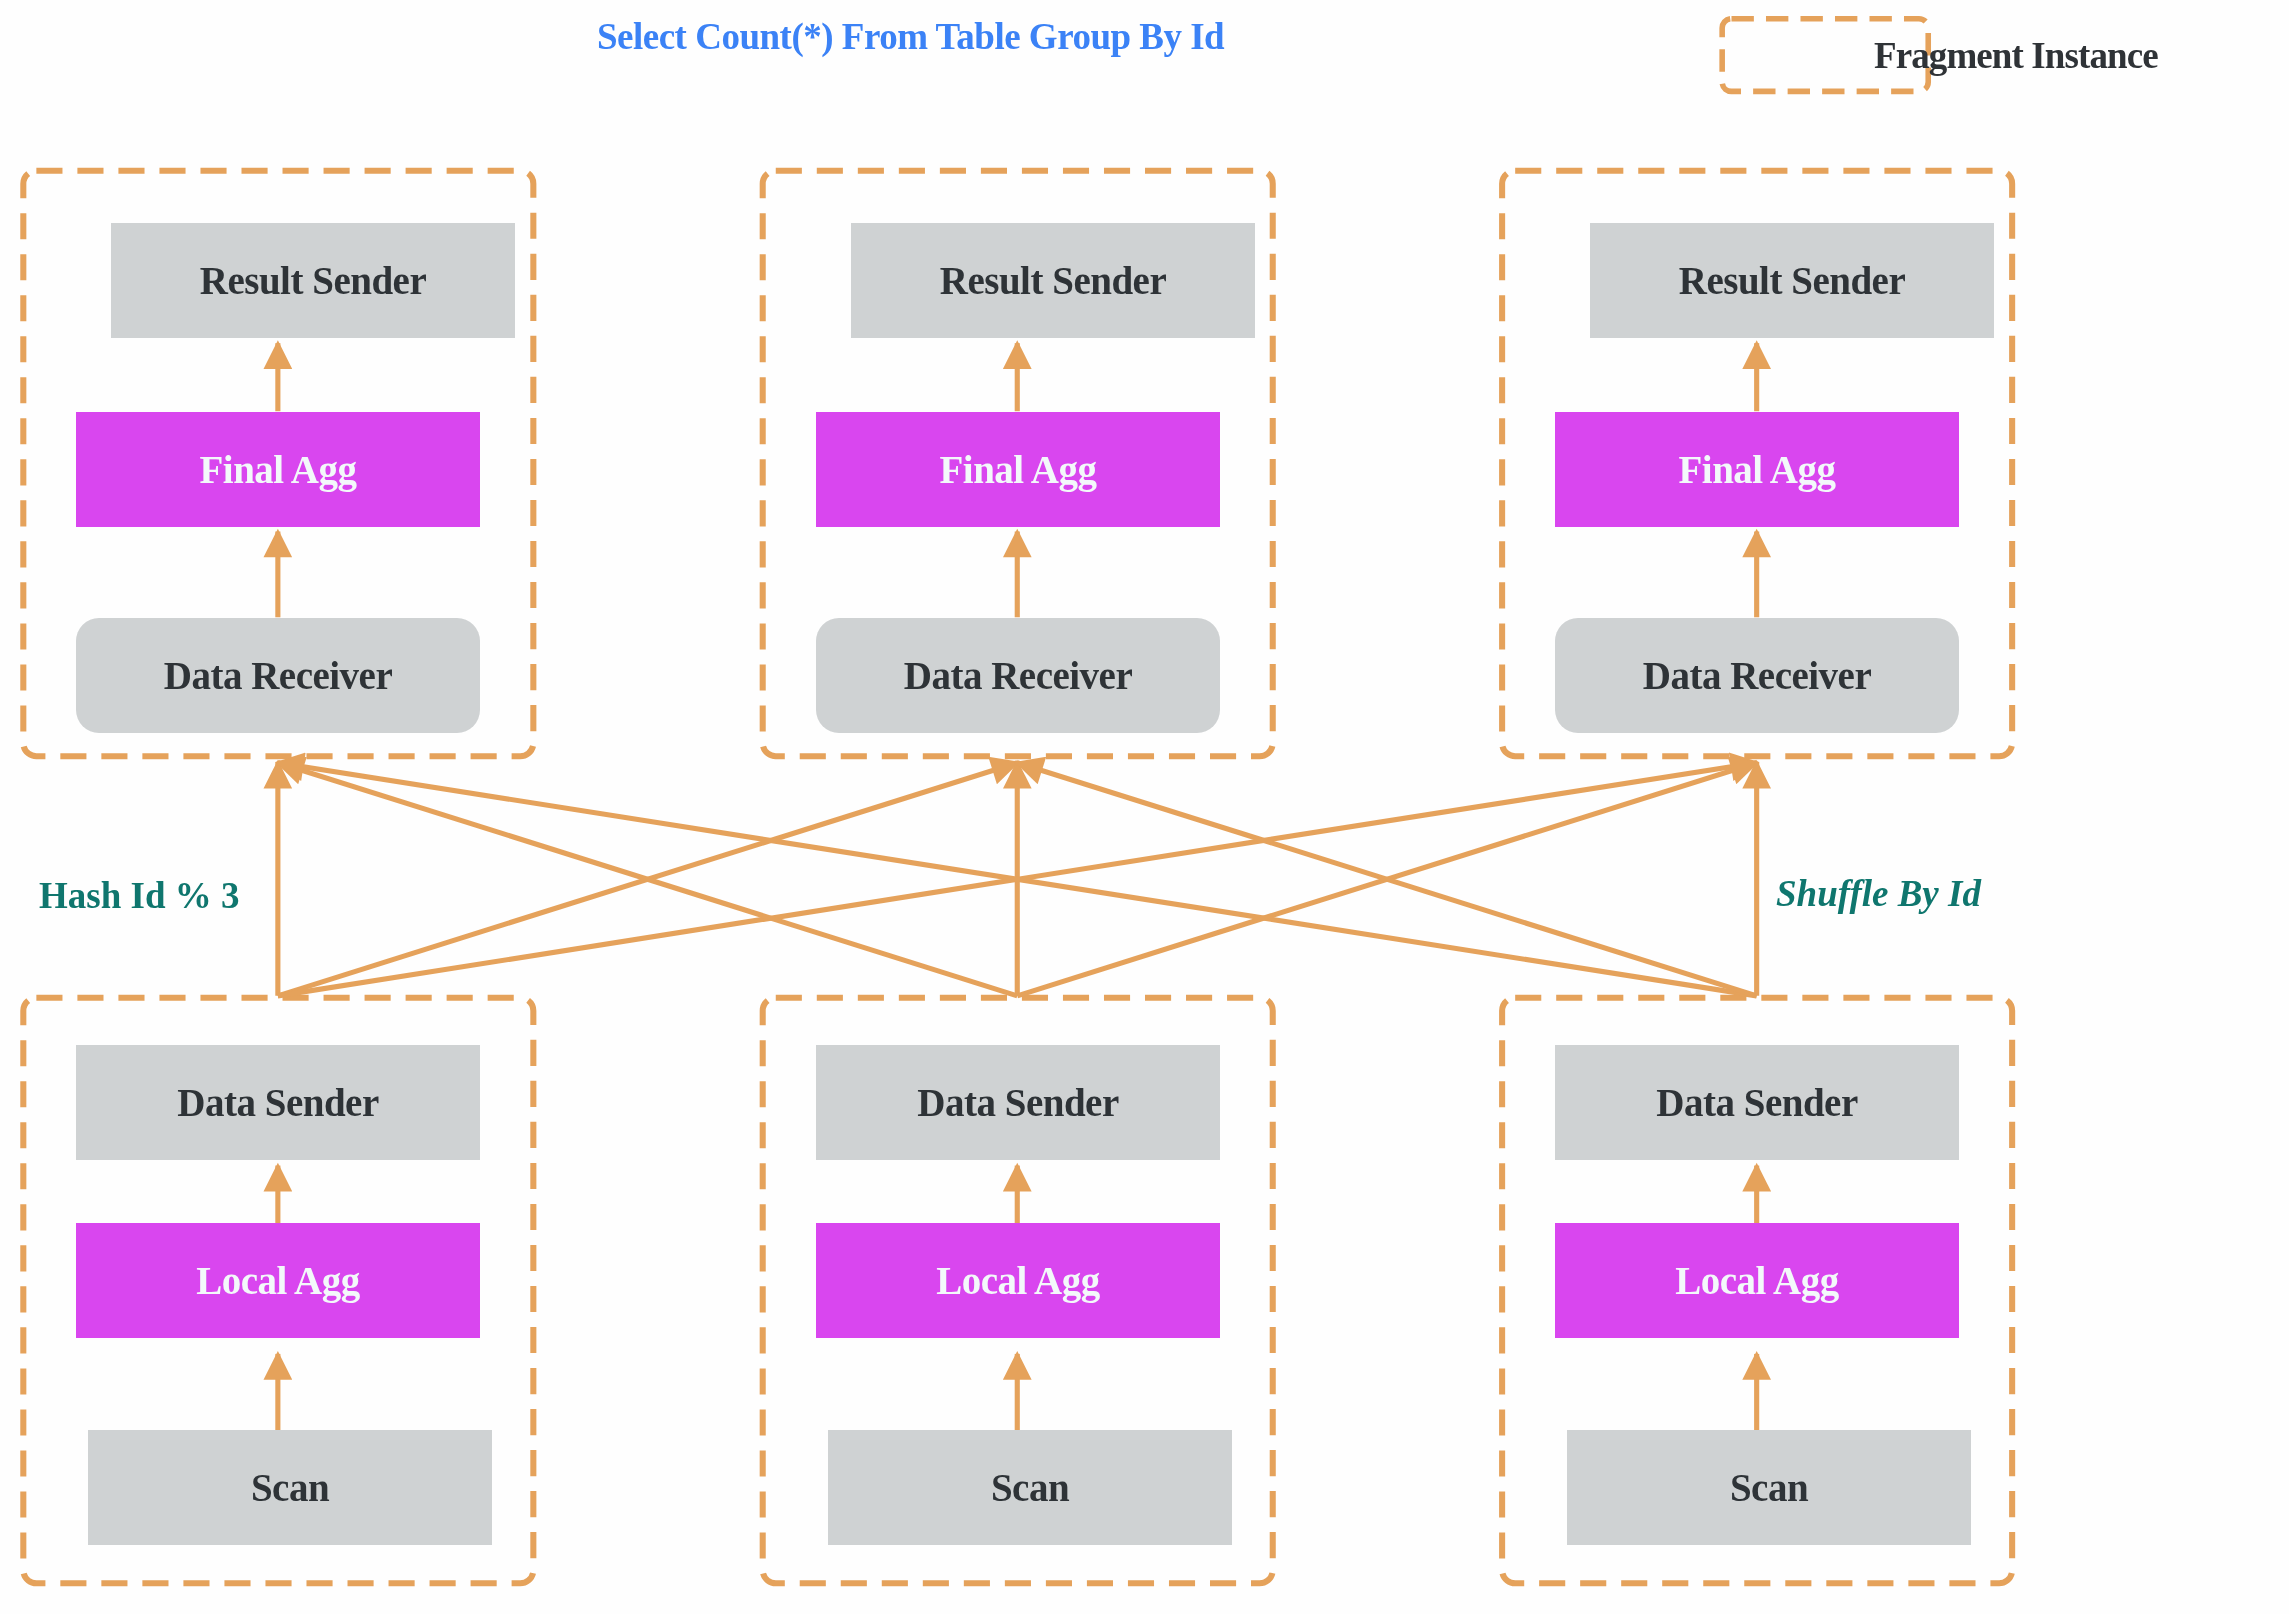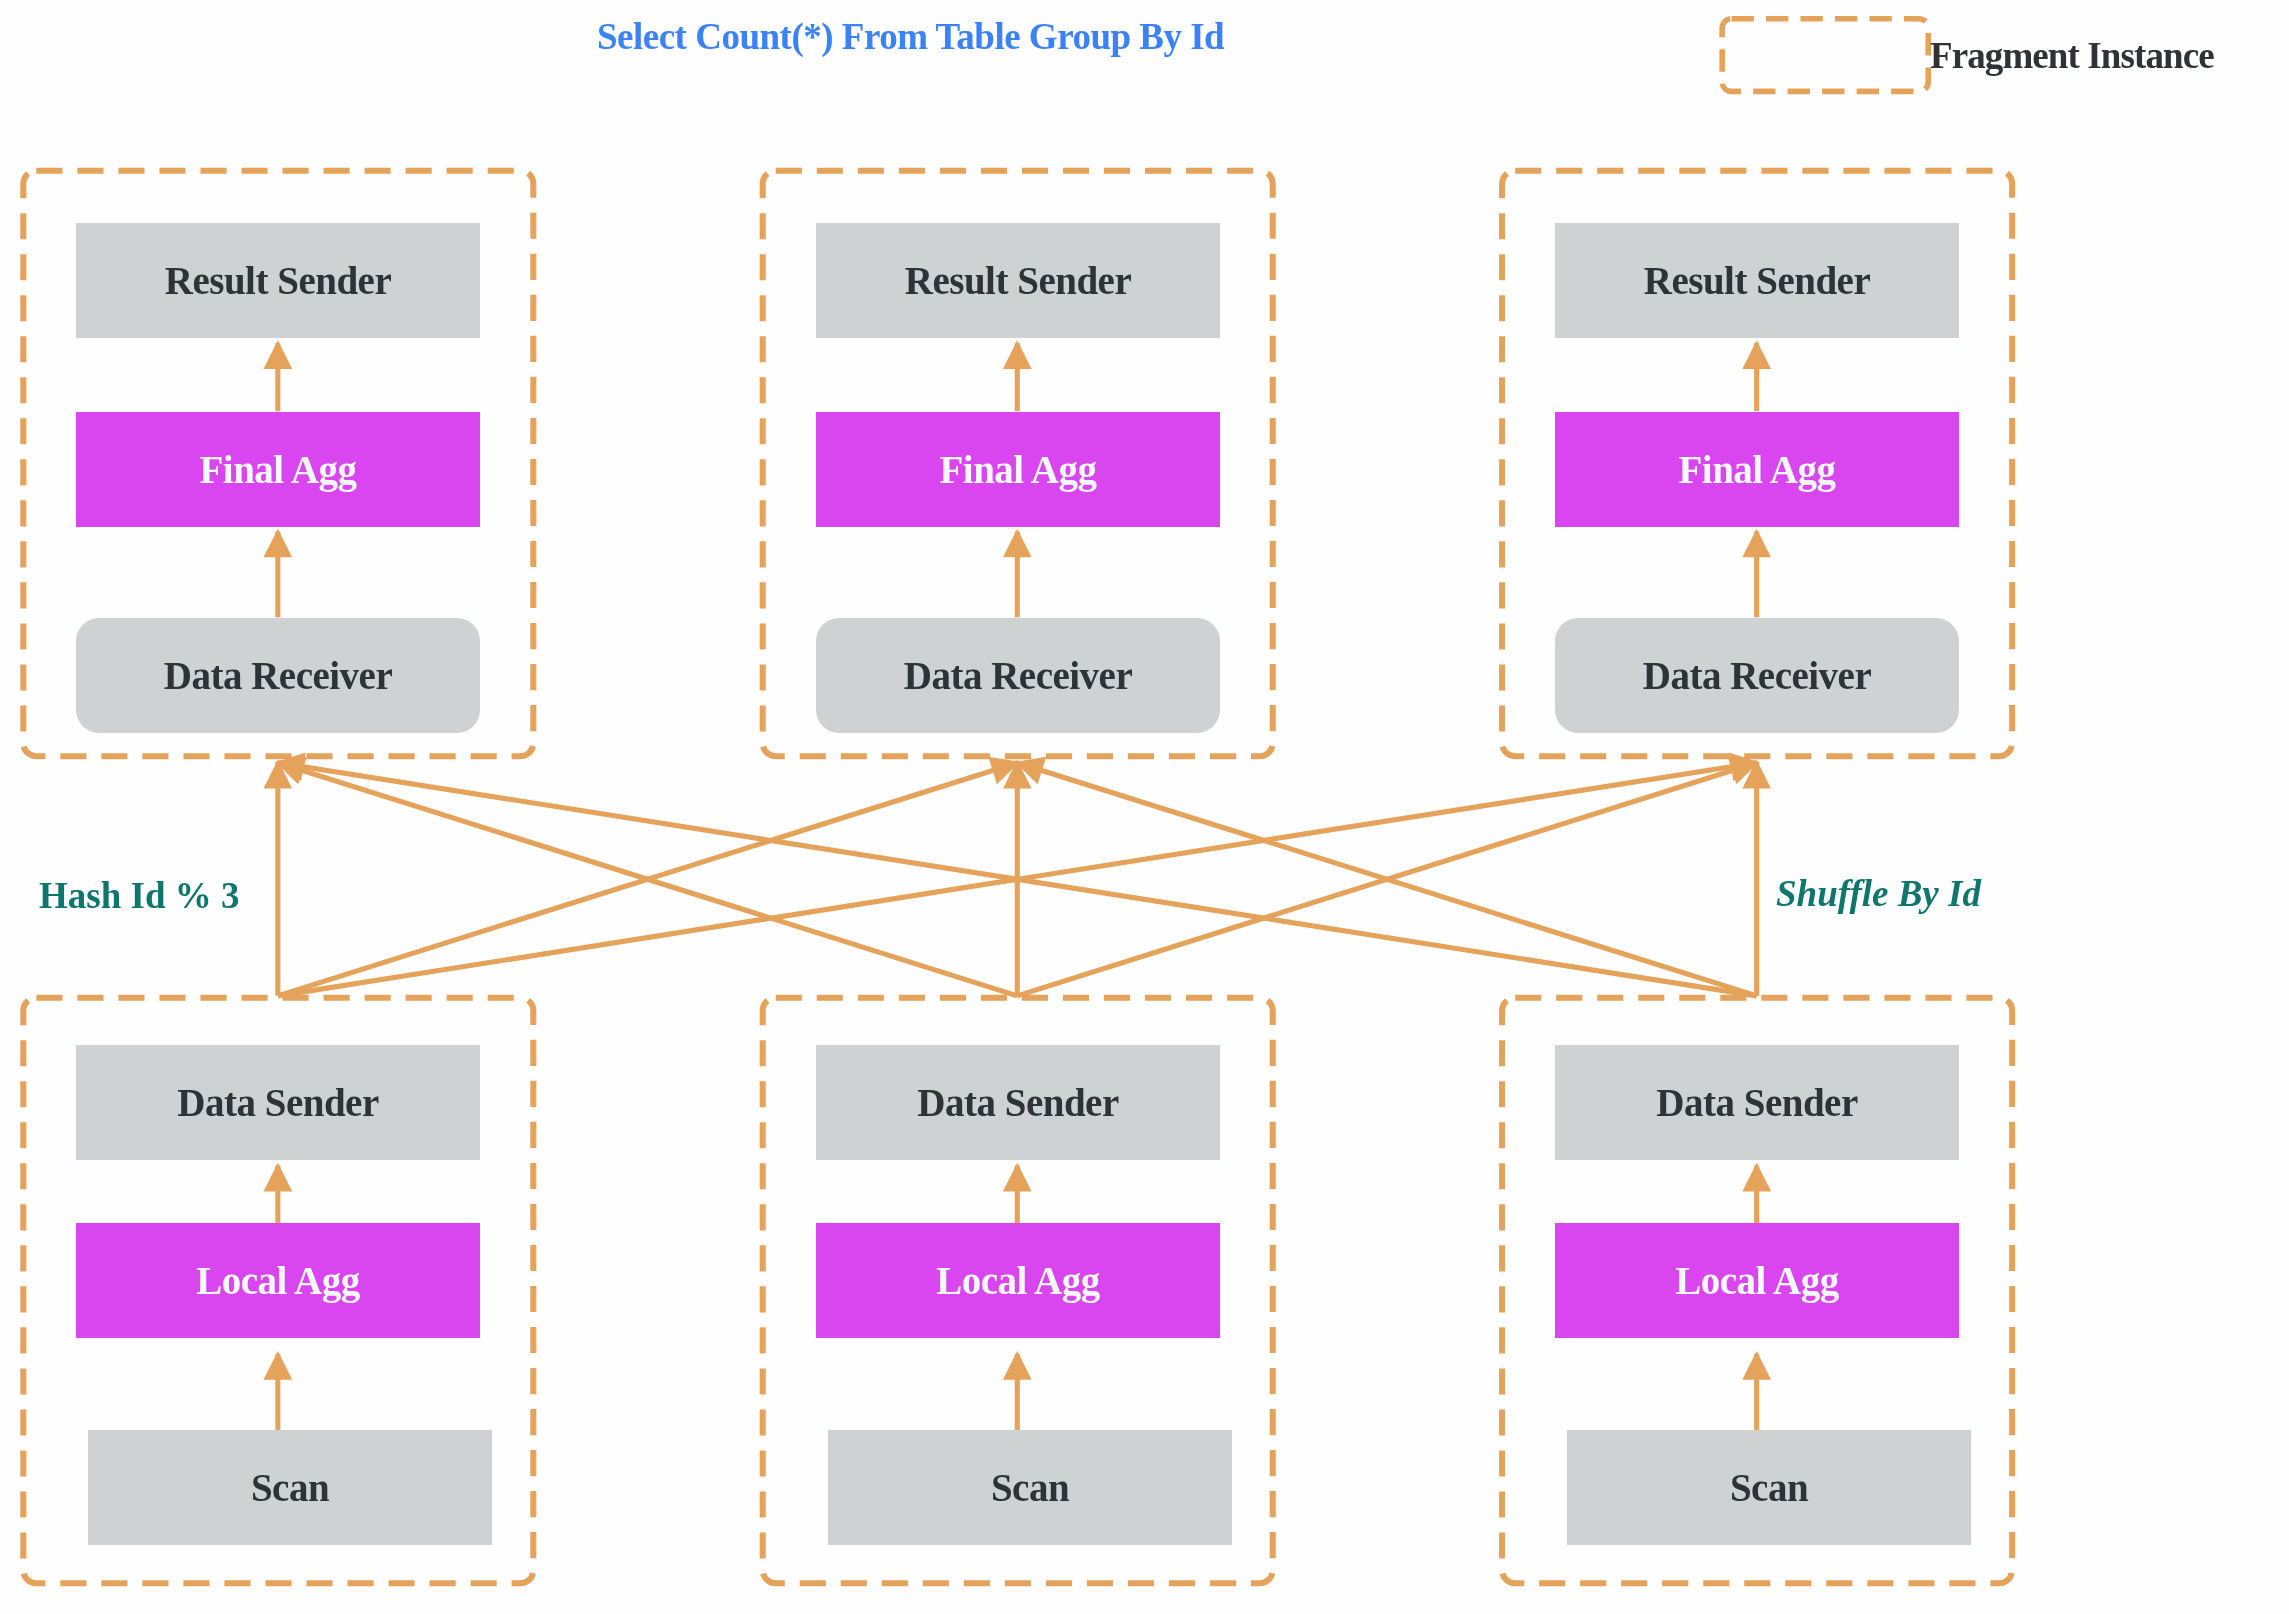--- a/index.html
+++ b/index.html
@@ -17,21 +17,21 @@
     left: 597px; top: 15px; width: 820px;
     text-align: left;
     font-weight: bold;
     font-size: 37px;
     letter-spacing: -0.5px;
     color: #3b82f6;
   }
 
   .legend-label {
     position: absolute;
-    left: 1930px; top: 34px;
+    left: 1874px; top: 34px;
     font-weight: bold;
     font-size: 37px;
     letter-spacing: -0.9px;
     color: #2F3337;
     white-space: nowrap;
   }
 
   .gap-label {
     position: absolute;
     font-weight: bold;
@@ -57,21 +57,21 @@
     position: absolute;
     left: 53px; width: 404px; height: 115px;
     display: flex; align-items: center; justify-content: center;
     font-weight: bold;
     font-size: 39px;
     letter-spacing: -0.5px;
   }
   .node.gray { background: #CFD2D3; color: #2E3337; }
   .node.teal { background: #d946ef; color: #F3F9FA; }
 
-  .row-top .n0 { top: 52px; }
+  .row-top .n0 { top: 52px; margin-left: 35px; }
   .row-top .n1 { top: 241px; }
   .row-top .n2 { top: 447px; border-radius: 23px; }
   .row-bot .n0 { top: 48px; }
   .row-bot .n1 { top: 226px; }
   .row-bot .n2 { top: 433px; margin-left: 12px; }
 
   svg.overlay { position: absolute; inset: 0; pointer-events: none; }
   .frag-border { fill: none; stroke: #E5A25B; stroke-width: 6.5; stroke-dasharray: 28 16; }
   .legend-swatch-rect { fill: none; stroke: #E5A25B; stroke-width: 6; stroke-dasharray: 24 13; }
   .arrow { stroke: #E5A25B; stroke-width: 5.5; fill: none; }

